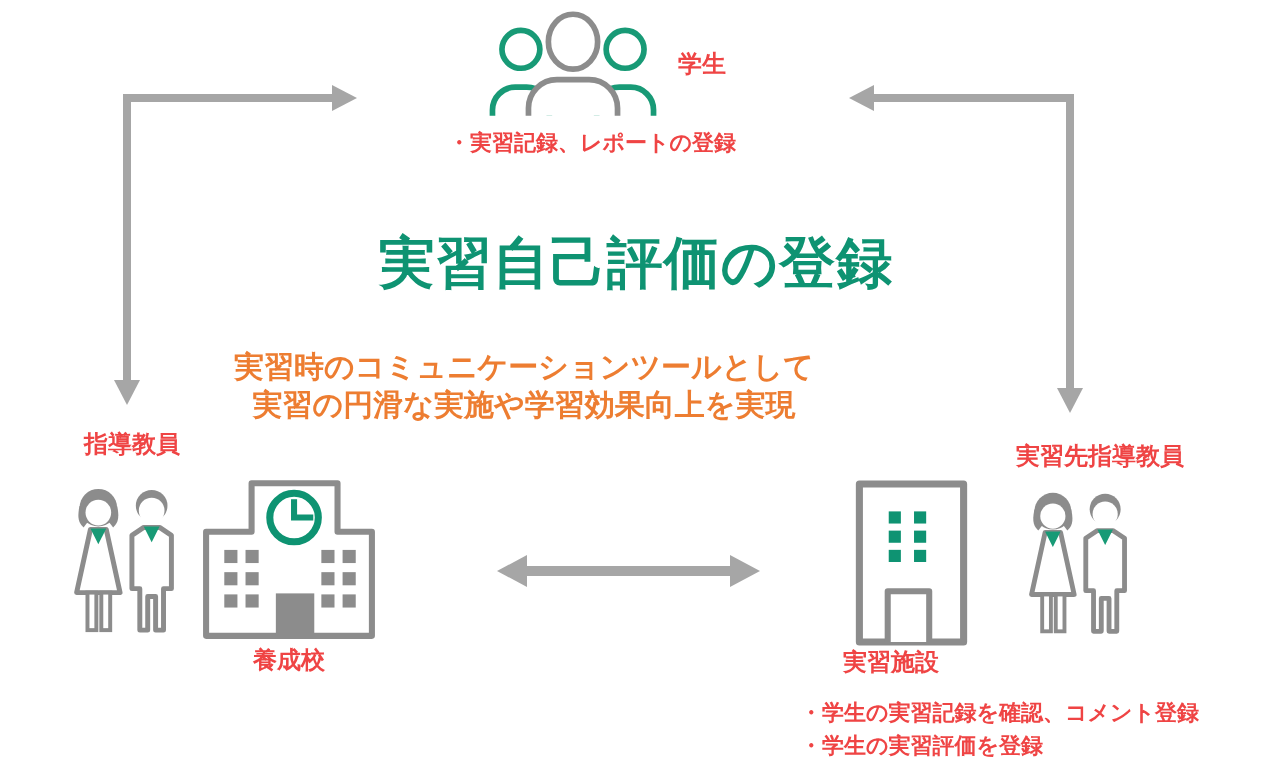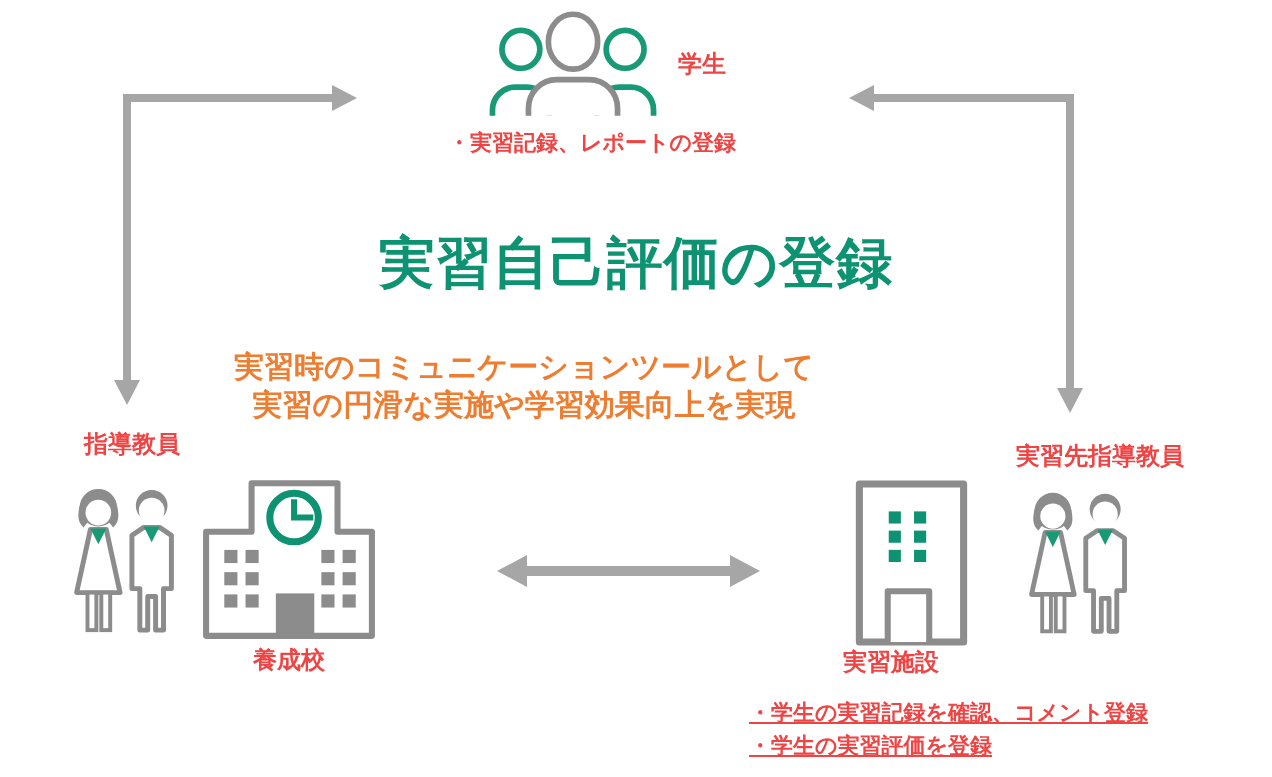--- a/index.html
+++ b/index.html
@@ -131,21 +131,21 @@
       <path d="M 30 47 L 38 63 L 46 47 Z" fill="#189a76"></path>
 
       <circle cx="92" cy="24" r="16" fill="#8c8c8c"></circle>
       <circle cx="92" cy="29" r="13" fill="#ffffff"></circle>
       <path d="M 84 46 L 100 46 L 112 54 L 112 108 L 104 108 L 104 150 L 96 150 L 96 116 L 88 116 L 88 150 L 80 150 L 80 108 L 72 108 L 72 54 Z" fill="#ffffff" stroke="#8c8c8c" stroke-width="5" stroke-linejoin="round"></path>
       <path d="M 84 45 L 92 61 L 100 45 Z" fill="#189a76"></path>
     </svg>
   </div>
 
 
-  <div class="abs bullets" style="left:749px;top:696px;text-decoration:underline;">
+  <div class="abs bullets" style="left:800px;top:696px;">
     <div>・学生の実習記録を確認、コメント登録</div>
     <div>・学生の実習評価を登録</div>
   </div>
 
   <svg id="arrow-layer" class="abs" width="1272" height="777" viewBox="0 0 1272 777">
 
     <g stroke="#a6a6a6" fill="#a6a6a6">
       <path d="M 127 388 L 127 98 L 338 98" fill="none" stroke-width="8"></path>
       <polygon points="357,98 332,85 332,111" stroke="none"></polygon>
       <polygon points="127,405 114,380 140,380" stroke="none"></polygon>

